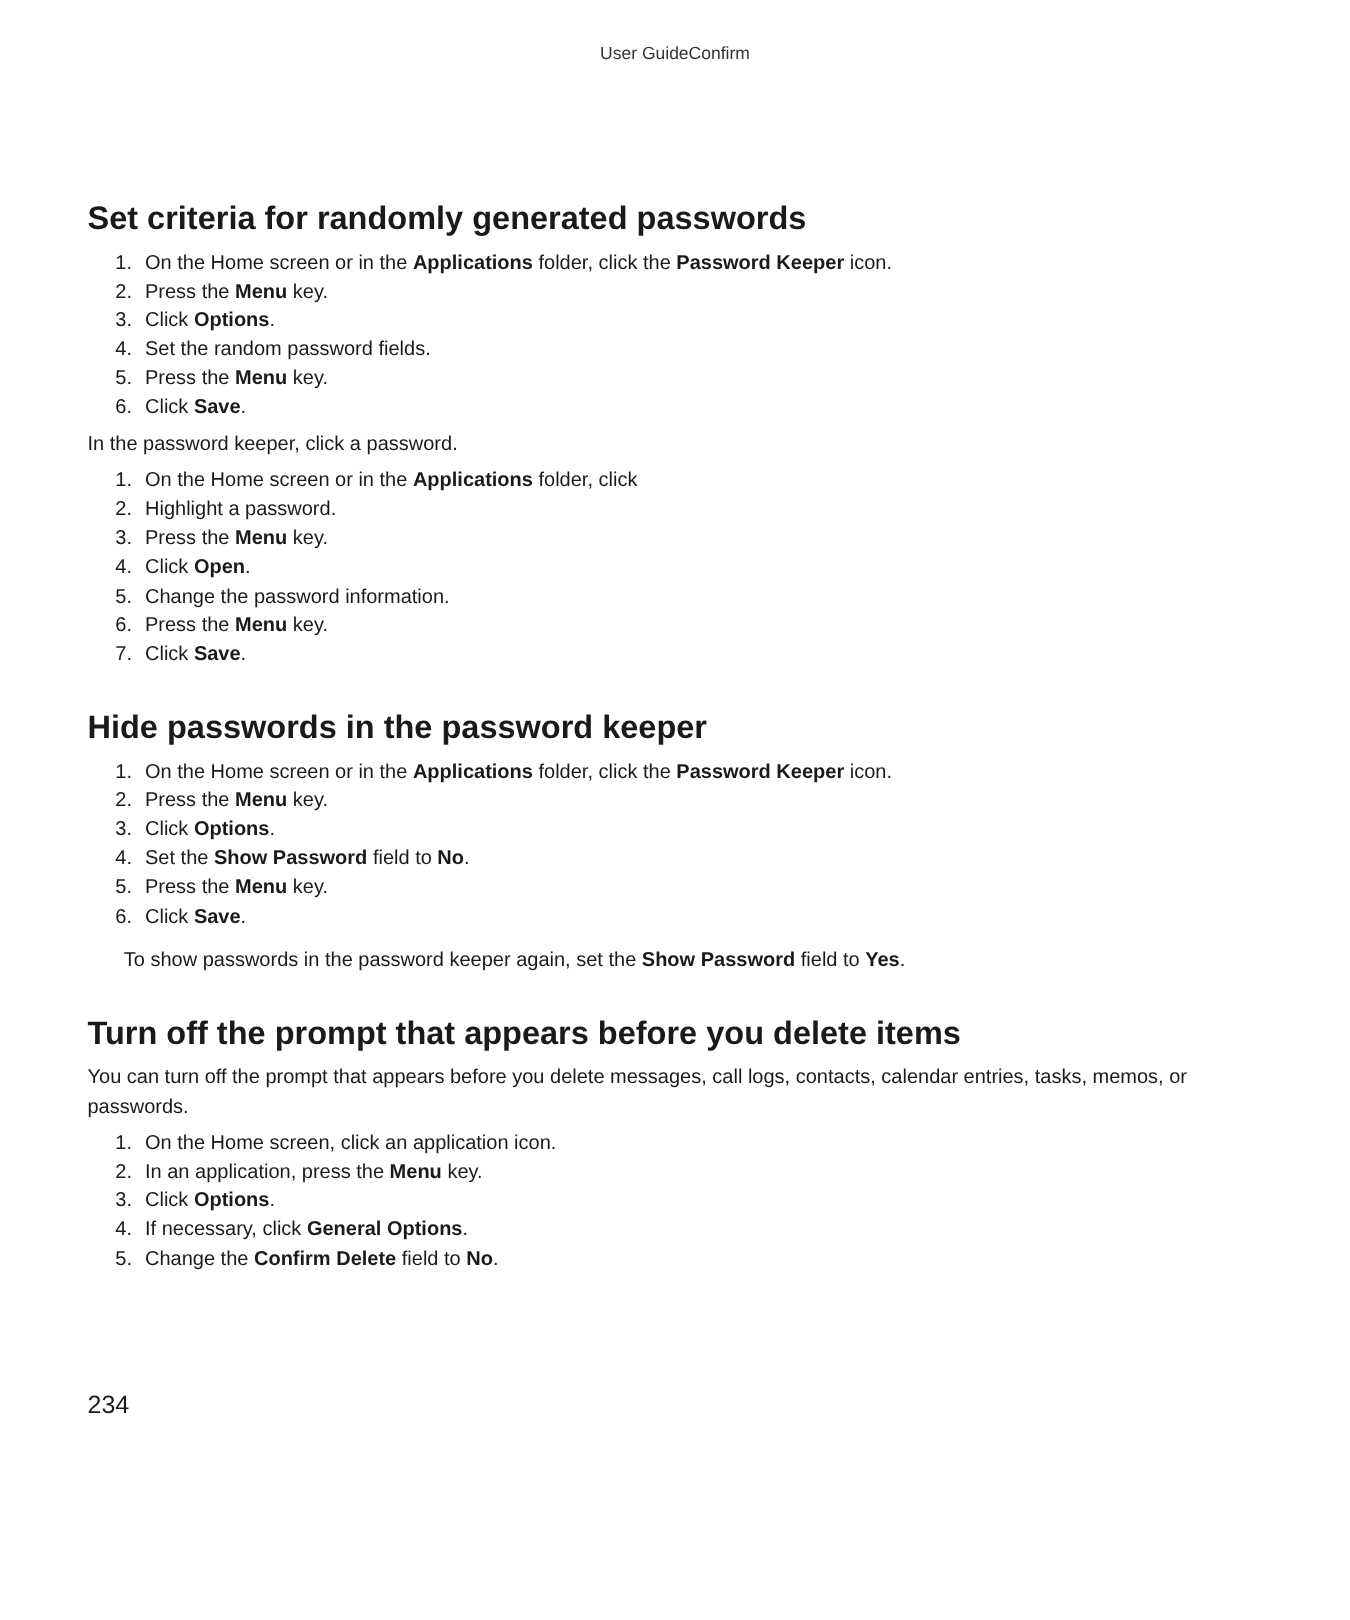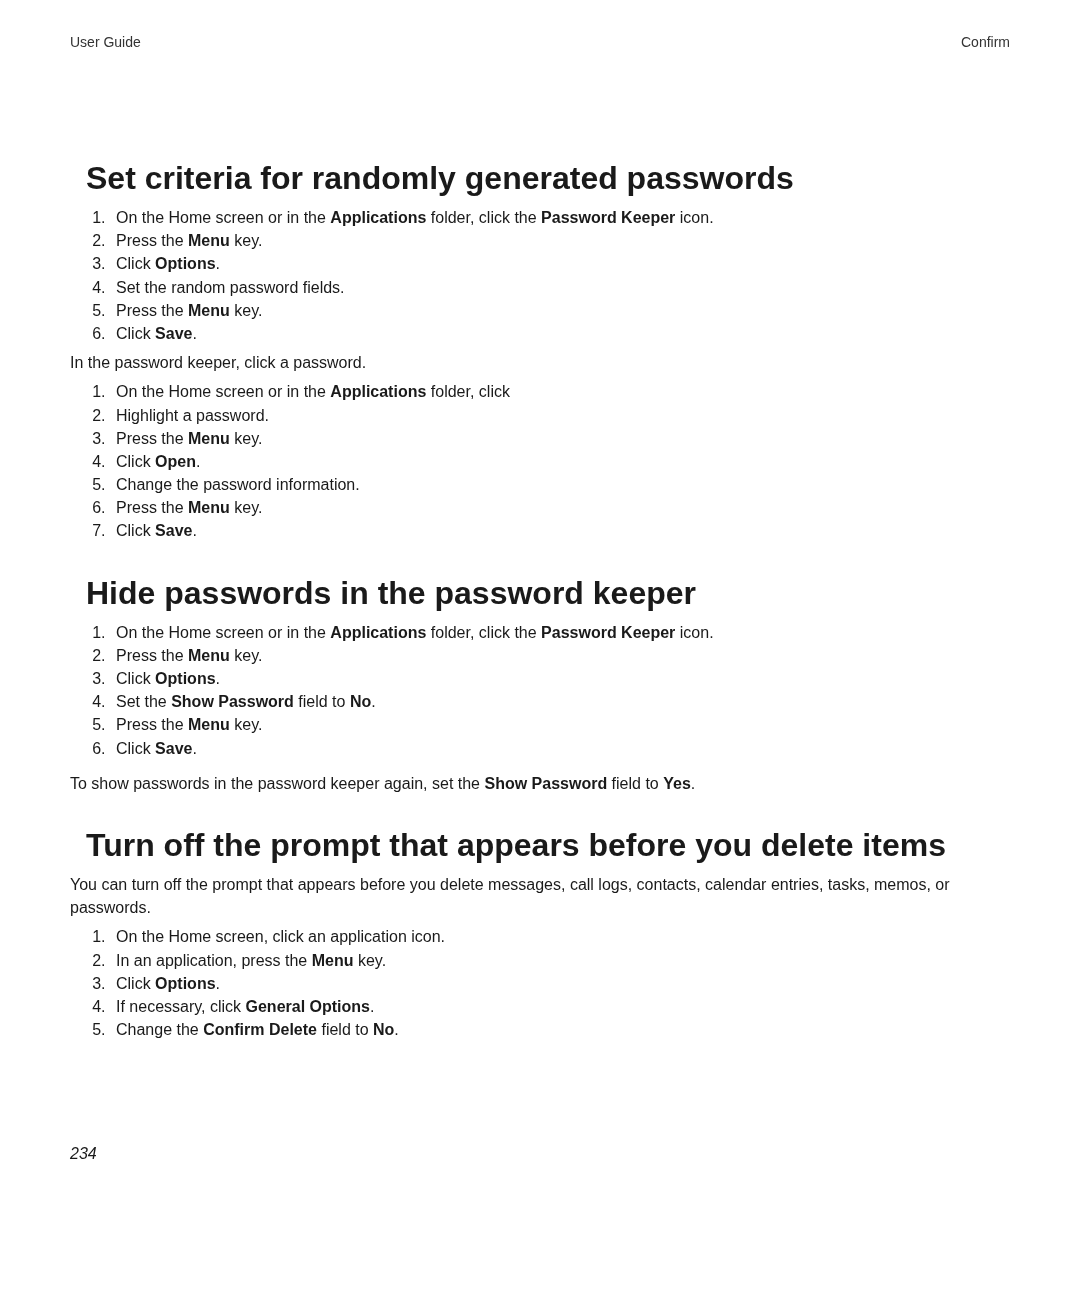--- a/index.html
+++ b/index.html
@@ -12,29 +12,29 @@
   }
   .page {
     position: relative;
     width: 1080px;
     min-height: 1296px;
     box-sizing: border-box;
     padding: 34px 70px 40px 70px;
   }
   .running-head {
     display: flex;
-    justify-content: space-between;
+    justify-content: center;
     font-size: 14px;
     color: #333;
     margin-bottom: 108px;
   }
   h2.section-title {
-    font-size: 32px;
+    font-size: 26px;
     font-weight: 700;
-    margin: 30px 0 8px 16px;
+    margin: 30px 0 8px 0;
     line-height: 1.25;
   }
   p.body {
     font-size: 16px;
     margin: 6px 0 0 0;
     line-height: 1.45;
   }
   ol.steps {
     margin: 6px 0 0 0;
     padding-left: 40px;
@@ -42,23 +42,22 @@
     line-height: 1.45;
   }
   ol.steps li {
     padding-left: 6px;
     margin: 0;
   }
   .b { font-weight: 700; }
   .page-number {
     position: absolute;
     left: 70px;
-    bottom: 133px;
-    font-size: 16px;
-    font-style: italic;
+    bottom: 160px;
+    font-size: 20px;
   }
   .gap-lg { margin-top: 34px; }
 </style>
 </head>
 <body>
 
 <div class="page">
 
   <div class="running-head">
     <span>User Guide</span>
@@ -87,21 +86,21 @@
       </ol>
       <h2 class="section-title gap-lg">Hide passwords in the password keeper</h2>
       <ol class="steps">
         <li><span>On the Home screen or in the </span><span class="b">Applications</span><span> folder, click the </span><span class="b">Password Keeper</span><span> icon.</span></li>
         <li><span>Press the </span><span class="b">Menu</span><span> key.</span></li>
         <li><span>Click </span><span class="b">Options</span><span>.</span></li>
         <li><span>Set the </span><span class="b">Show Password</span><span> field to </span><span class="b">No</span><span>.</span></li>
         <li><span>Press the </span><span class="b">Menu</span><span> key.</span></li>
         <li><span>Click </span><span class="b">Save</span><span>.</span></li>
       </ol>
-      <p class="body" style="margin-top: 12px;"><span>To show passwords in the password keeper again, set the </span><span class="b">Show Password</span><span> field to </span><span class="b">Yes</span><span>.</span></p>
+      <p class="body" style="margin-top: 12px; margin-left: 29px;"><span>To show passwords in the password keeper again, set the </span><span class="b">Show Password</span><span> field to </span><span class="b">Yes</span><span>.</span></p>
       <h2 class="section-title gap-lg">Turn off the prompt that appears before you delete items</h2>
       <p class="body"><span>You can turn off the prompt that appears before you delete messages, call logs, contacts, calendar entries, tasks, memos, or passwords.</span></p>
       <ol class="steps">
         <li><span>On the Home screen, click an application icon.</span></li>
         <li><span>In an application, press the </span><span class="b">Menu</span><span> key.</span></li>
         <li><span>Click </span><span class="b">Options</span><span>.</span></li>
         <li><span>If necessary, click </span><span class="b">General Options</span><span>.</span></li>
         <li><span>Change the </span><span class="b">Confirm Delete</span><span> field to </span><span class="b">No</span><span>.</span></li>
       </ol>
     </div>

